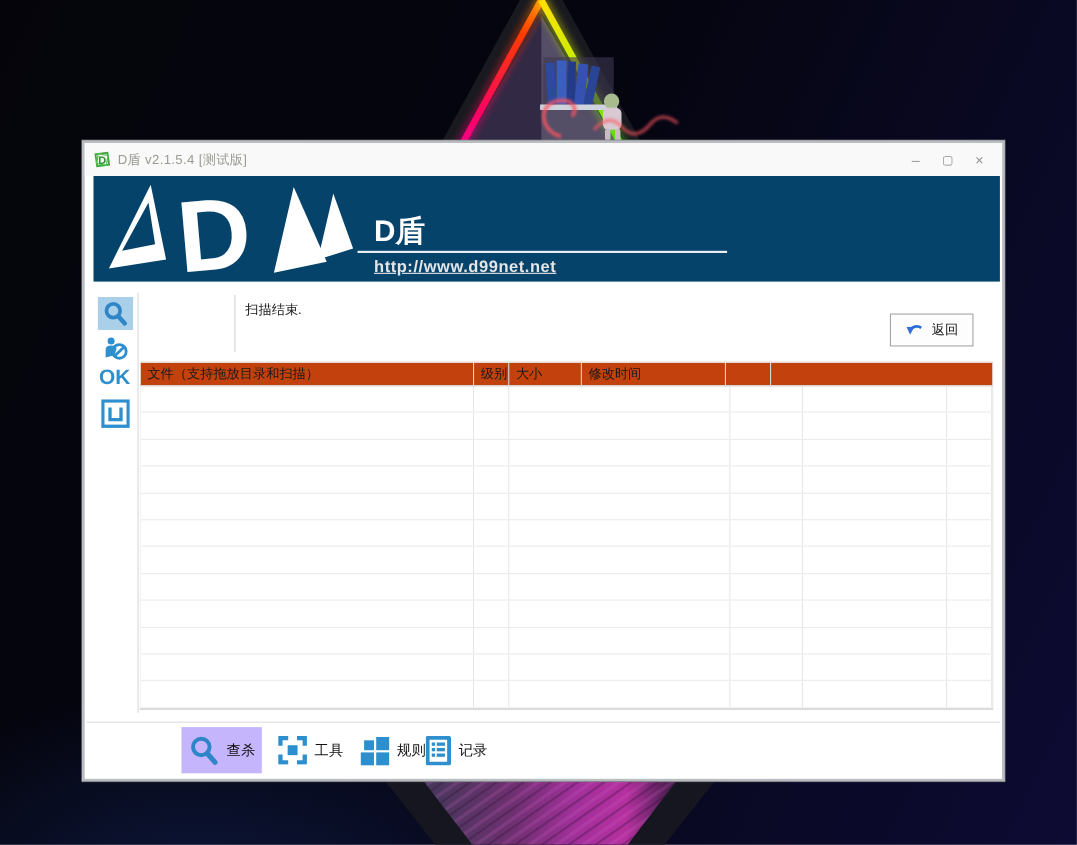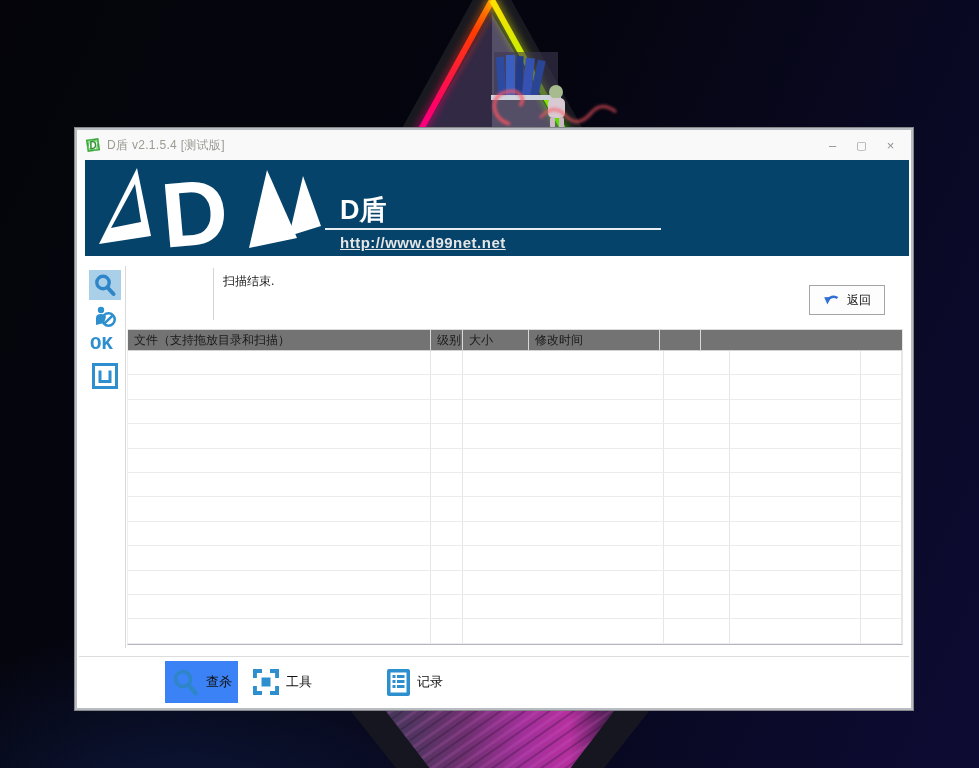--- a/index.html
+++ b/index.html
@@ -34,45 +34,45 @@
   .banner{left:8px;top:30px;width:824px;height:96px;background:#05436b;overflow:hidden;}
   .brand-cn{position:absolute;left:255px;top:32px;color:#fff;font-size:27px;font-weight:bold;}
   .slogan{position:absolute;left:312px;top:45px;color:#fff;font-size:13px;font-weight:bold;}
   .banner-line{position:absolute;left:240px;top:68px;width:336px;height:2px;background:#e8edf2;}
   .banner-url{position:absolute;left:255px;top:74px;color:#e5e5e5;font-size:15px;font-weight:bold;letter-spacing:.5px;text-decoration:underline;}
 
   
   .side-sep{left:48px;top:136px;width:1px;height:382px;background:#d9d9d9;}
   .side-btn{left:12px;width:32px;height:30px;display:flex;align-items:center;justify-content:center;}
   .side-btn.active{background:#a9cfe9;}
-  .ok-label{left:13px;top:203px;font-size:19px;font-weight:bold;color:#2e8fce;font-family:Liberation Mono, monospace;}
+  .ok-label{left:13px;top:203px;font-size:19px;font-weight:bold;color:#2e8fce;}
 
   
   .scan-btn{left:53px;top:140px;width:76px;height:48px;background:#fff;border:1px solid #dcdcdc;
     color:#aaaaaa;font-size:12px;display:flex;align-items:center;justify-content:center;}
   .scan-sep{left:136px;top:138px;width:1px;height:52px;background:#d5d5d5;}
   .scan-line1{left:146px;top:143px;font-size:12px;color:#1a1a1a;}
   .scan-line2{left:146px;top:167px;font-size:12px;color:#1a1a1a;}
   .back-btn{left:732px;top:155px;width:74px;height:28px;border:1px solid #a5a5a5;background:#fdfdfd;
     display:flex;align-items:center;justify-content:center;gap:7px;font-size:12px;color:#111;}
 
   
   .table{left:50px;top:199px;width:776px;height:316px;border-bottom:1px solid #b2b5ba;
     border-right:1px solid #e6e6e6;border-left:1px solid #f0f0f0;box-sizing:border-box;}
-  .thead{display:flex;height:22px;background:#737373;border-top:1px solid #dcdcdc;border-bottom:1px solid #d2d2d2;box-sizing:border-box;}
+  .thead{display:flex;height:22px;background:#c2410c;border-top:1px solid #dcdcdc;border-bottom:1px solid #d2d2d2;box-sizing:border-box;}
   .th{box-sizing:border-box;border-right:1px solid #d8d8d8;font-size:12px;color:#1a1a1a;
     display:flex;align-items:center;padding-left:6px;white-space:nowrap;overflow:hidden;}
   .tbody{position:relative;}
   .tr{display:flex;height:24.4px;border-bottom:1px solid #ececec;box-sizing:border-box;}
   .td{box-sizing:border-box;border-right:1px solid #e6e6e6;height:100%;}
 
   
   .tool-sep{left:2px;top:526px;width:830px;height:1px;background:#dcdcdc;}
   .toolbar-item{top:531px;height:42px;display:flex;align-items:center;gap:7px;padding:0 6px;}
-  .toolbar-item.active{background:#3b82f6;}
+  .toolbar-item.active{background:#c4b5fd;}
   .tb-label{font-size:13px;color:#111;}
 </style>
 </head>
 <body>
 
 <svg id="wp-top" class="abs" width="979" height="420" viewBox="0 0 979 420">
   <defs>
     <linearGradient id="gL" gradientUnits="userSpaceOnUse" x1="492" y1="0" x2="278" y2="390">
       <stop offset="0" stop-color="#ff9100"></stop>
         <stop offset="0.08" stop-color="#ff3c00"></stop>
@@ -340,20 +340,29 @@
   </div>
 
   <div class="toolbar-item abs" style="left:170px">
     <svg width="26" height="26" viewBox="0 0 26 26">
       <path d="M1.8,9 V1.8 H9 M17,1.8 H24.2 V9 M24.2,17 V24.2 H17 M9,24.2 H1.8 V17" fill="none" stroke="#2e8fce" stroke-width="4.2"></path>
       <rect x="8.5" y="8.5" width="9" height="9" fill="#2e8fce"></rect>
     </svg>
     <span class="tb-label">工具</span>
   </div>
 
+  <div class="toolbar-item abs" style="left:244px">
+    <svg width="27" height="27" viewBox="0 0 27 27">
+      <rect x="4" y="4" width="9" height="9" fill="#2e8fce"></rect>
+      <rect x="15" y="1" width="12" height="12" fill="#2e8fce"></rect>
+      <rect x="1" y="15" width="12" height="12" fill="#2e8fce"></rect>
+      <rect x="15" y="15" width="12" height="12" fill="#2e8fce"></rect>
+    </svg>
+    <span class="tb-label">规则</span>
+  </div>
 
   <div class="toolbar-item abs" style="left:304px">
     <svg width="23" height="27" viewBox="0 0 23 27">
       <rect x="0" y="0" width="23" height="27" rx="2" fill="#2e8fce"></rect>
       <rect x="3.5" y="3.5" width="16" height="20" fill="#fff"></rect>
       <g fill="#2e8fce">
         <rect x="5.5" y="6" width="3" height="3"></rect>
           <rect x="10" y="6" width="7.5" height="3"></rect>
         <rect x="5.5" y="11" width="3" height="3"></rect>
           <rect x="10" y="11" width="7.5" height="3"></rect>

